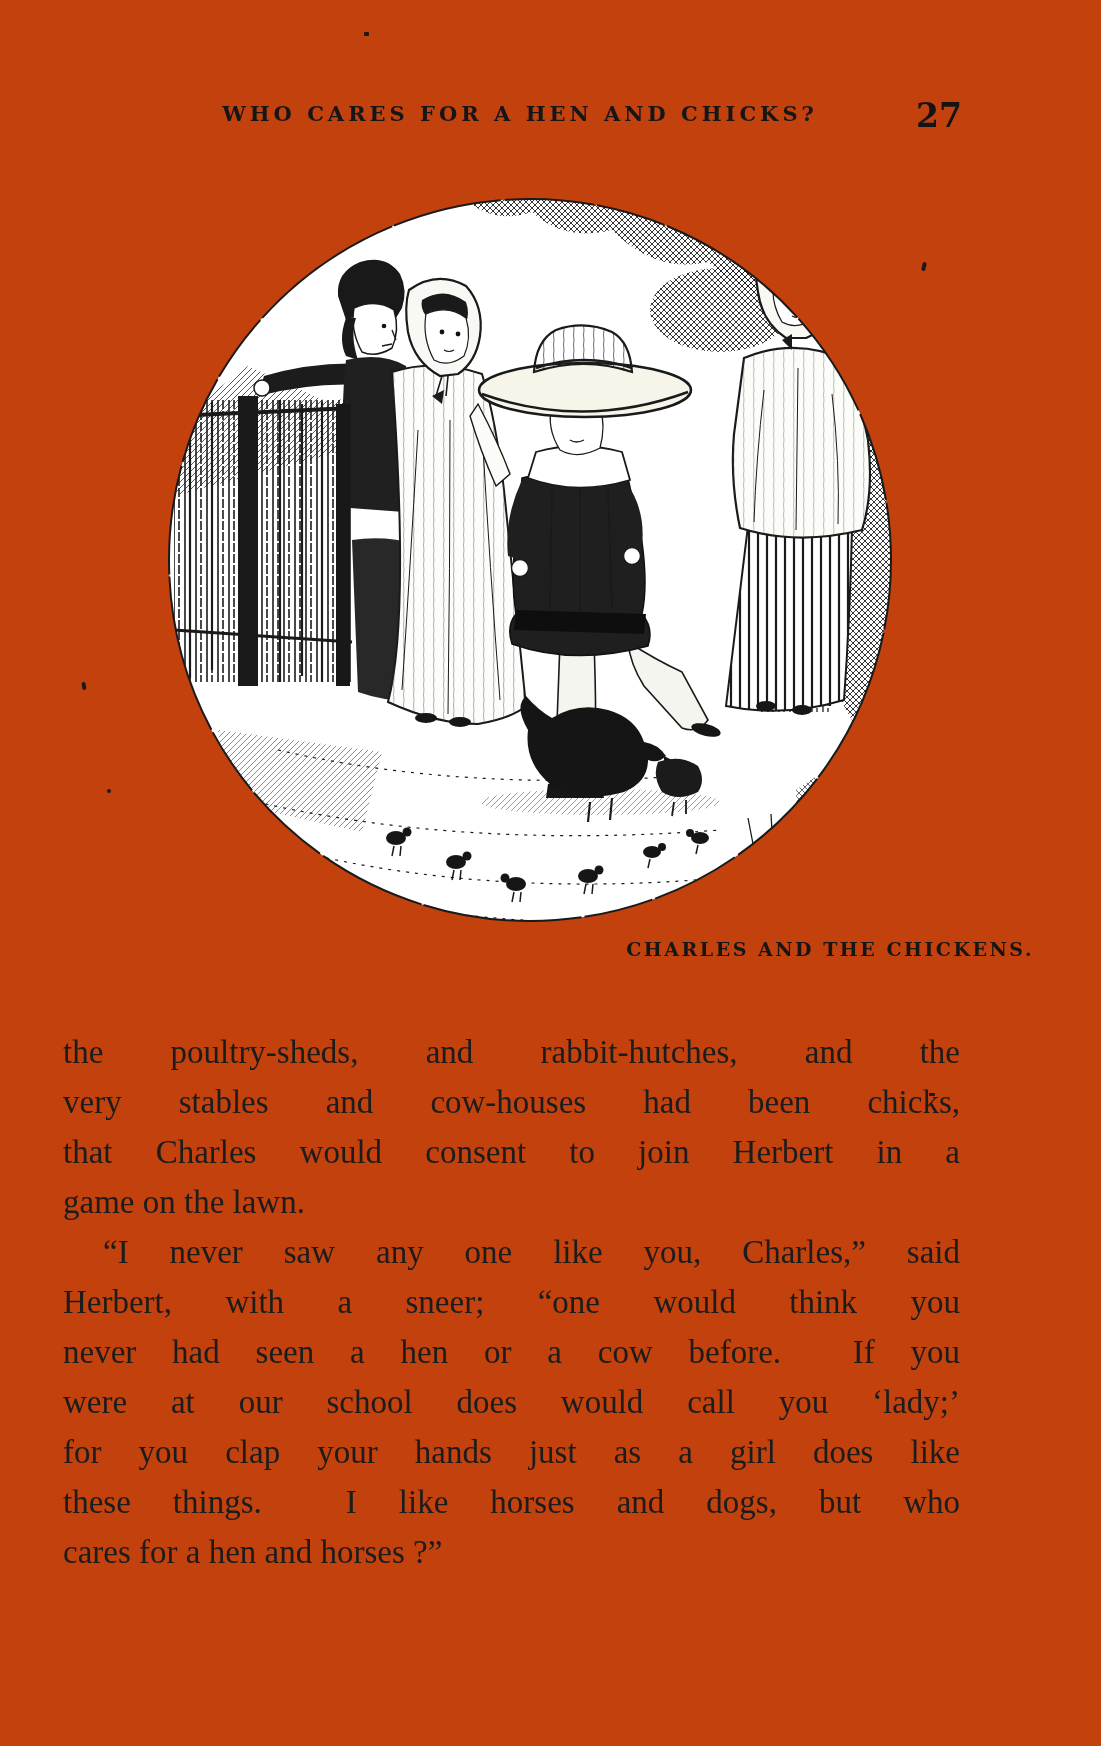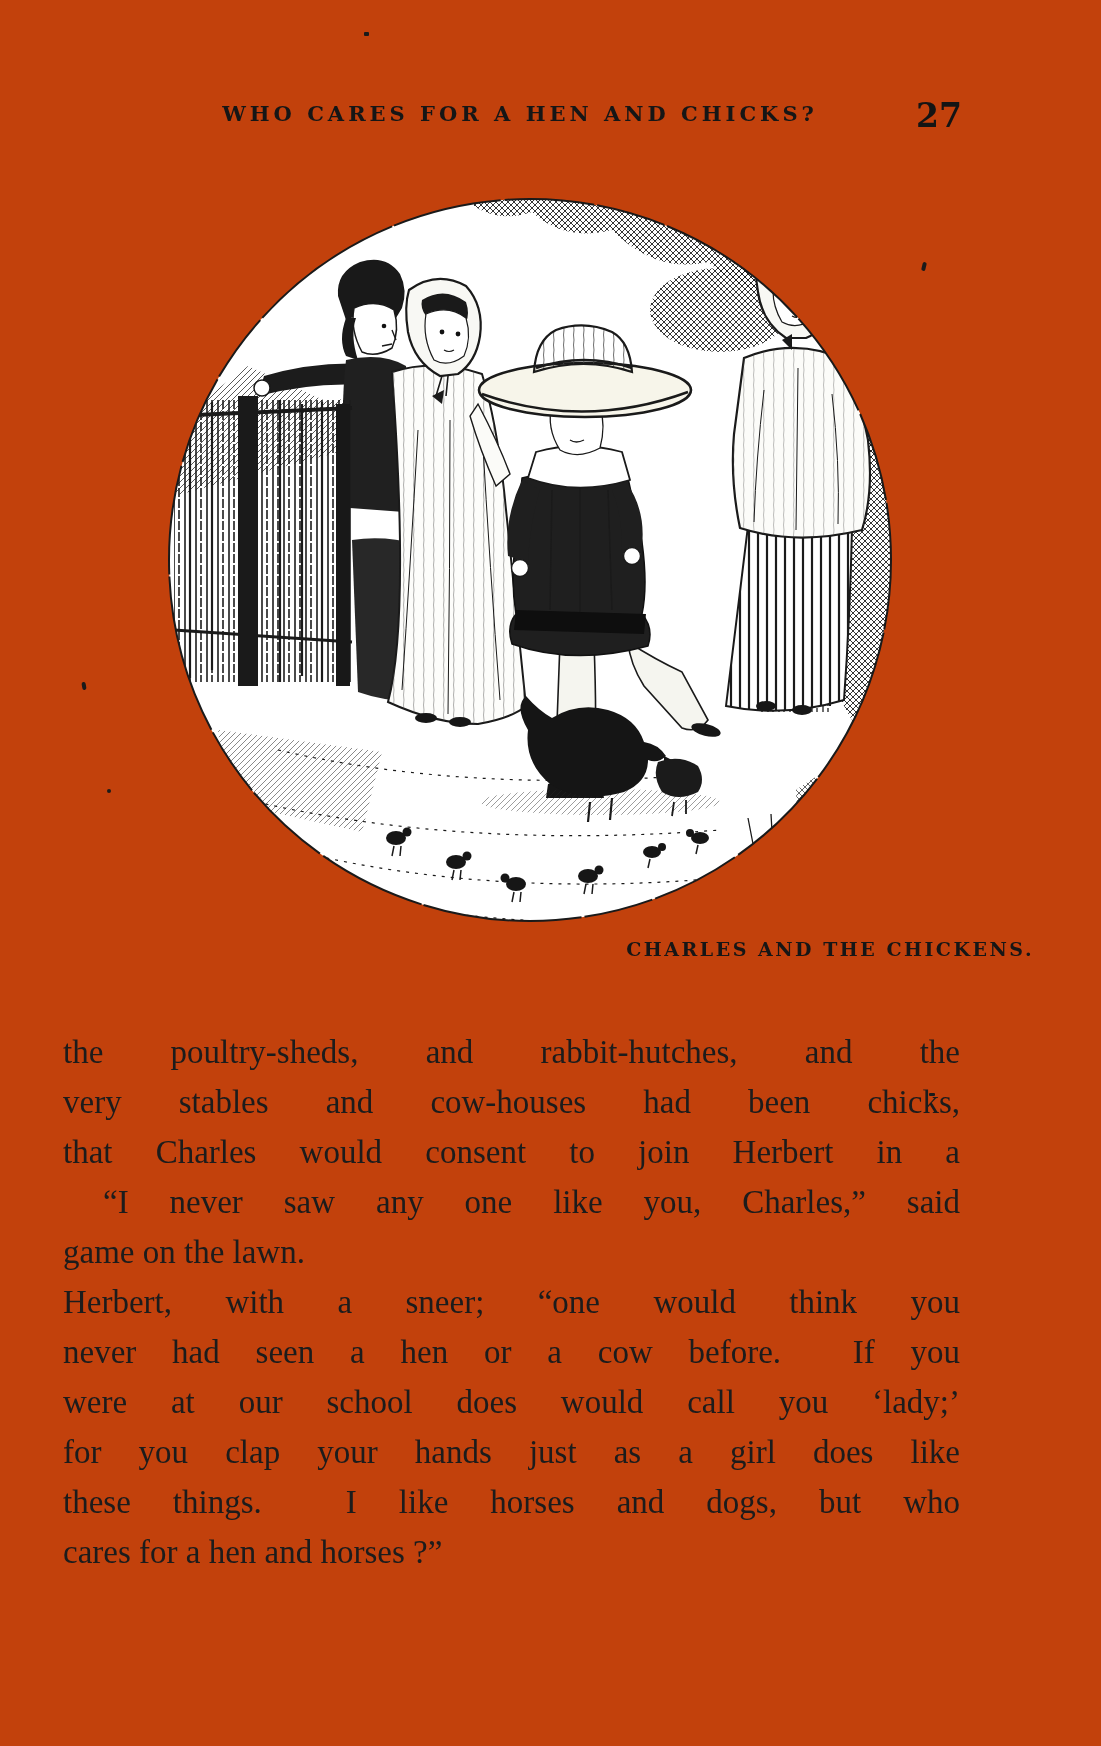--- a/index.html
+++ b/index.html
@@ -227,22 +227,22 @@
       <circle cx="370" cy="370" r="361" fill="none" stroke="#1a1a1a" stroke-width="2" stroke-dasharray="70 3 160 2 110 4 90 3"></circle>
     </svg>
   </div>
 
   <div class="caption">CHARLES AND THE CHICKENS.</div>
 
   <div class="bodytext">
     <div class="bline just">the poultry-sheds, and rabbit-hutches, and the</div>
     <div class="bline just">very stables and cow-houses had been chicks,</div>
     <div class="bline just">that Charles would consent to join Herbert in a</div>
+    <div class="bline">game on the lawn.</div>
     <div class="bline just indent em">“I never saw any one like you, Charles,” said</div>
-    <div class="bline">game on the lawn.</div>
     <div class="bline just">Herbert, with a sneer; “one would think you</div>
     <div class="bline just">never had seen a hen or a cow before.&nbsp; If you</div>
     <div class="bline just">were at our school does would call you ‘lady;’</div>
     <div class="bline just em">for you clap your hands just as a girl does like</div>
     <div class="bline just">these things.&nbsp; I like horses and dogs, but who</div>
     <div class="bline">cares for a hen and horses ?”</div>
   </div>
 
   <div class="speck s1"></div>
   <div class="speck s2"></div>

